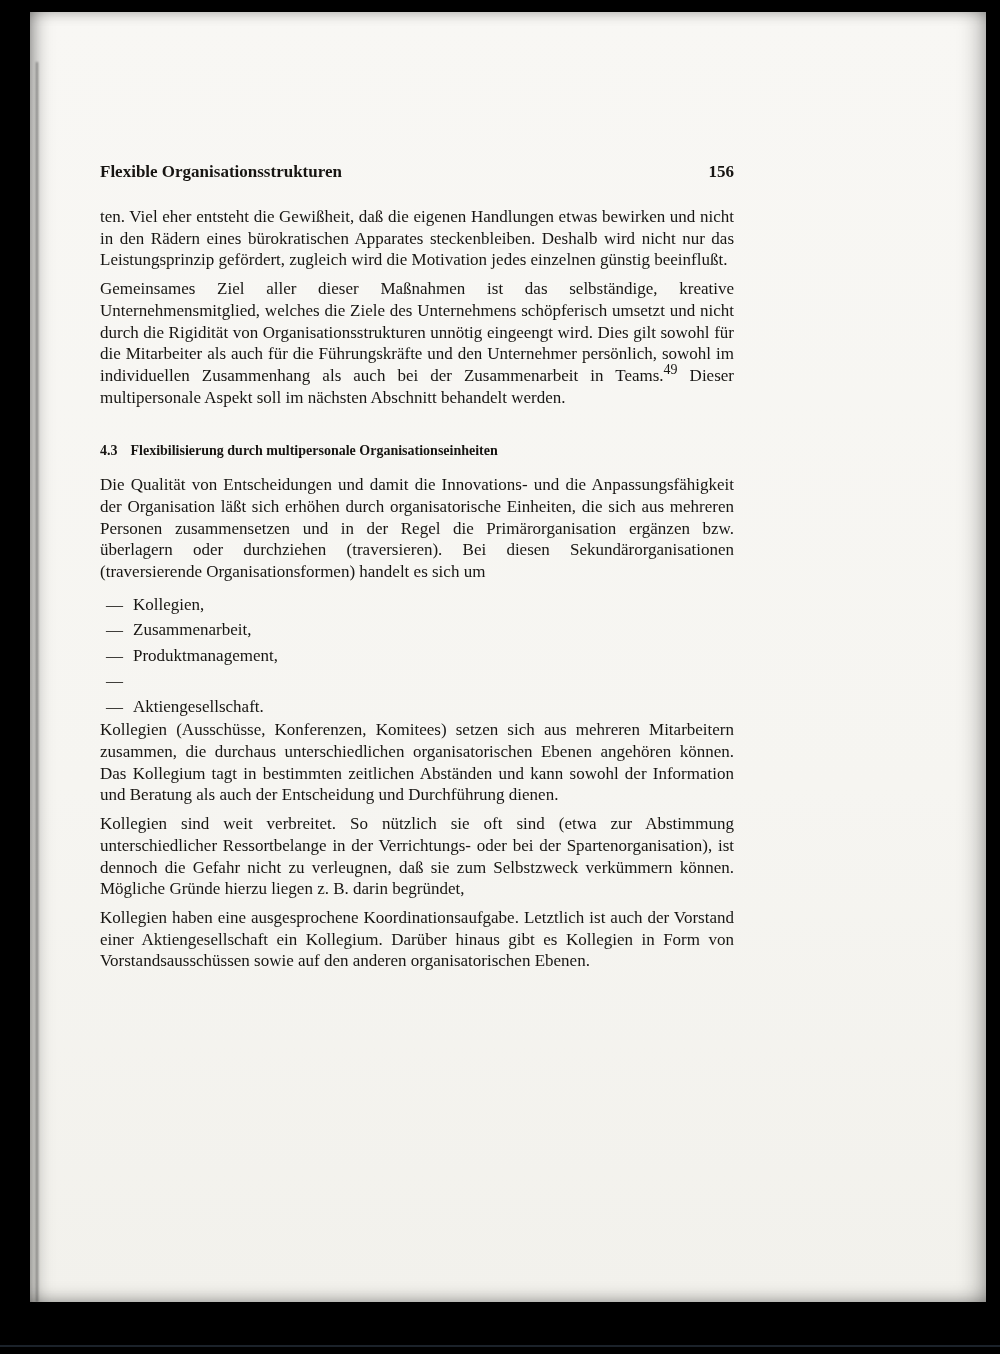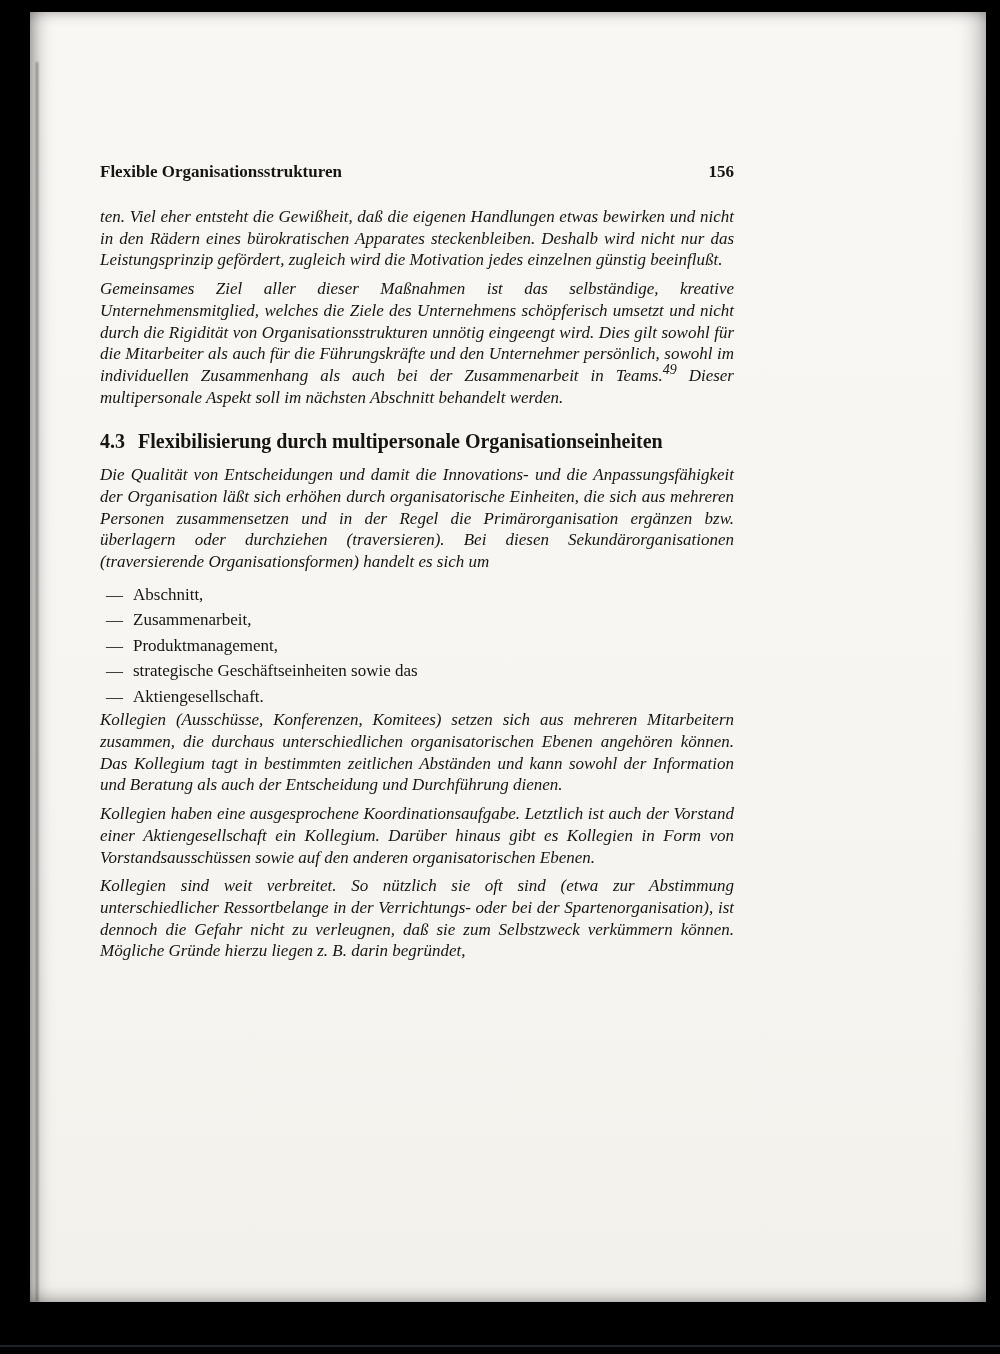--- a/index.html
+++ b/index.html
@@ -50,30 +50,29 @@
     font-weight: bold;
     font-size: 17px;
     margin-bottom: 24px;
     text-align: center;
   }
   .para {
     margin: 0 0 7px 0;
     font-size: 17px;
     line-height: 21.7px;
     text-align: justify;
-    font-style: italic;
   }
   .fn {
     font-size: 14px;
     line-height: 0;
     vertical-align: super;
   }
   .section-heading {
-    margin: 22px 0 12px 0;
-    font-size: 20px;
+    margin: 32px 0 12px 0;
+    font-size: 14px;
     font-weight: bold;
     line-height: 22px;
   }
   .section-heading .sec-num {
     margin-right: 13px;
   }
   .dash-list {
     margin: 9px 0 0 6px;
   }
   .dash-item {
@@ -119,43 +118,42 @@
 
     <p class="para"><span>Gemeinsames Ziel aller dieser Maßnahmen ist das selbständige, kreative Unternehmensmitglied, welches die Ziele des Unternehmens schöpferisch umsetzt und nicht durch die Rigidität von Organisationsstrukturen unnötig eingeengt wird. Dies gilt sowohl für die Mitarbeiter als auch für die Führungskräfte und den Unternehmer persönlich, sowohl im individuellen Zusammenhang als auch bei der Zusammenarbeit in Teams.</span><sup class="fn">49</sup><span> Dieser multipersonale Aspekt soll im nächsten Abschnitt behandelt werden.</span></p>
 
     <h2 class="section-heading"><span class="sec-num">4.3</span><span>Flexibilisierung durch multipersonale Organisationseinheiten</span></h2>
 
     <p class="para">Die Qualität von Entscheidungen und damit die Innovations- und die Anpassungsfähigkeit der Organisation läßt sich erhöhen durch organisatorische Einheiten, die sich aus mehreren Personen zusammensetzen und in der Regel die Primärorganisation ergänzen bzw. überlagern oder durchziehen (traversieren). Bei diesen Sekundärorganisationen (traversierende Organisationsformen) handelt es sich um</p>
 
     <div class="dash-list">
       <div class="dash-item">
         <span class="dash">—</span>
-        <span>Abschnitt,</span>
+        <span>Kollegien,</span>
       </div>
       <div class="dash-item">
         <span class="dash">—</span>
         <span>Zusammenarbeit,</span>
       </div>
       <div class="dash-item">
         <span class="dash">—</span>
         <span>Produktmanagement,</span>
       </div>
       <div class="dash-item">
         <span class="dash">—</span>
-        <span>strategische Geschäftseinheiten sowie das</span>
       </div>
       <div class="dash-item">
         <span class="dash">—</span>
         <span>Aktiengesellschaft.</span>
       </div>
     </div>
 
 
     <p class="para">Kollegien (Ausschüsse, Konferenzen, Komitees) setzen sich aus mehreren Mitarbeitern zusammen, die durchaus unterschiedlichen organisatorischen Ebenen angehören können. Das Kollegium tagt in bestimmten zeitlichen Abständen und kann sowohl der Information und Beratung als auch der Entscheidung und Durchführung dienen.</p>
 
+    <p class="para">Kollegien sind weit verbreitet. So nützlich sie oft sind (etwa zur Abstimmung unterschiedlicher Ressortbelange in der Verrichtungs- oder bei der Spartenorganisation), ist dennoch die Gefahr nicht zu verleugnen, daß sie zum Selbstzweck verkümmern können. Mögliche Gründe hierzu liegen z. B. darin begründet,</p>
+
     <p class="para">Kollegien haben eine ausgesprochene Koordinationsaufgabe. Letztlich ist auch der Vorstand einer Aktiengesellschaft ein Kollegium. Darüber hinaus gibt es Kollegien in Form von Vorstandsausschüssen sowie auf den anderen organisatorischen Ebenen.</p>
-
-    <p class="para">Kollegien sind weit verbreitet. So nützlich sie oft sind (etwa zur Abstimmung unterschiedlicher Ressortbelange in der Verrichtungs- oder bei der Spartenorganisation), ist dennoch die Gefahr nicht zu verleugnen, daß sie zum Selbstzweck verkümmern können. Mögliche Gründe hierzu liegen z. B. darin begründet,</p>
 
   </div>
 </div>
 
 <div class="scan-line"></div>
 
 </body></html>

